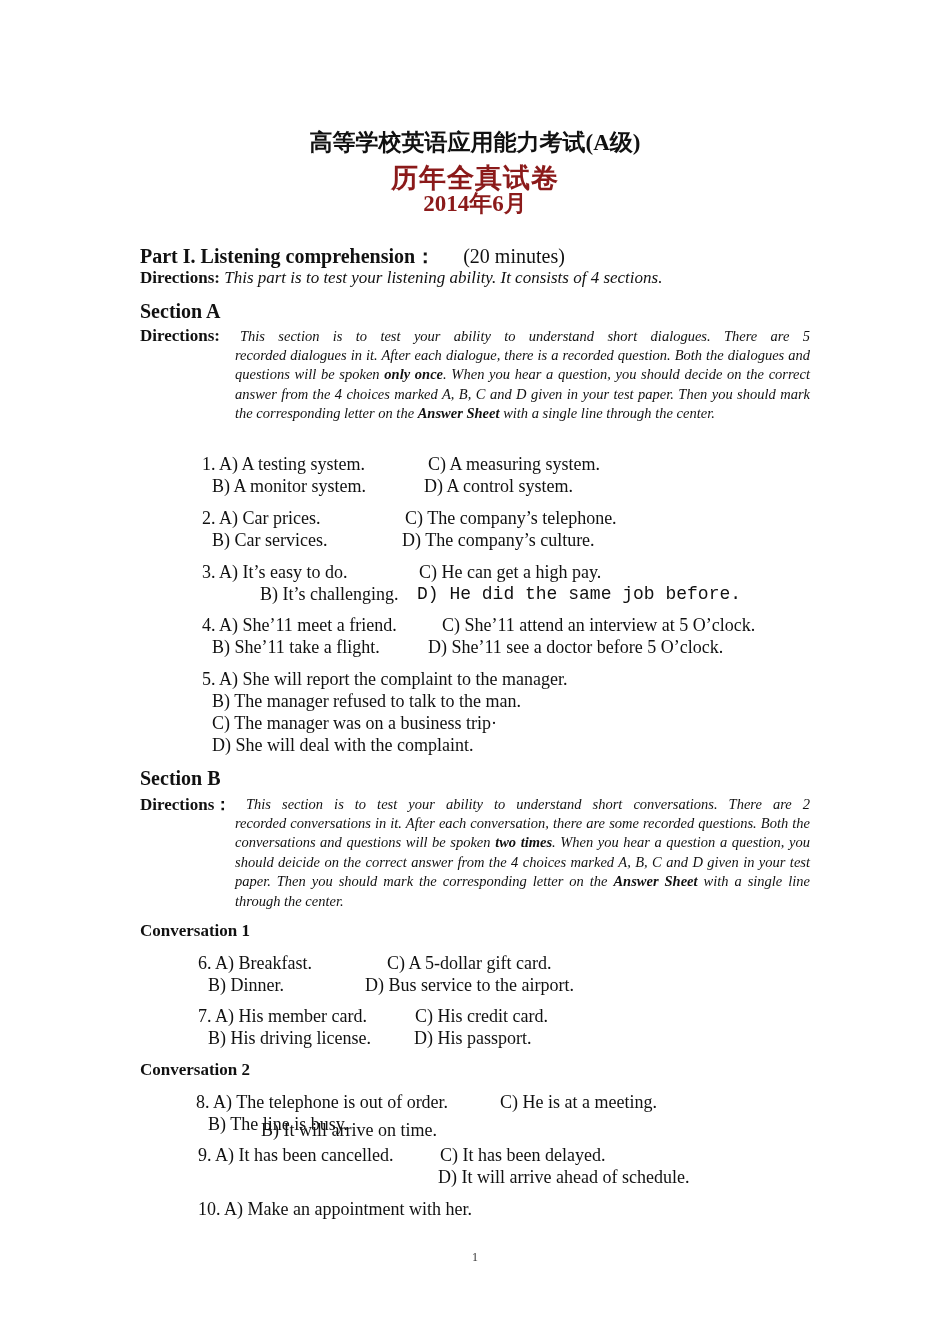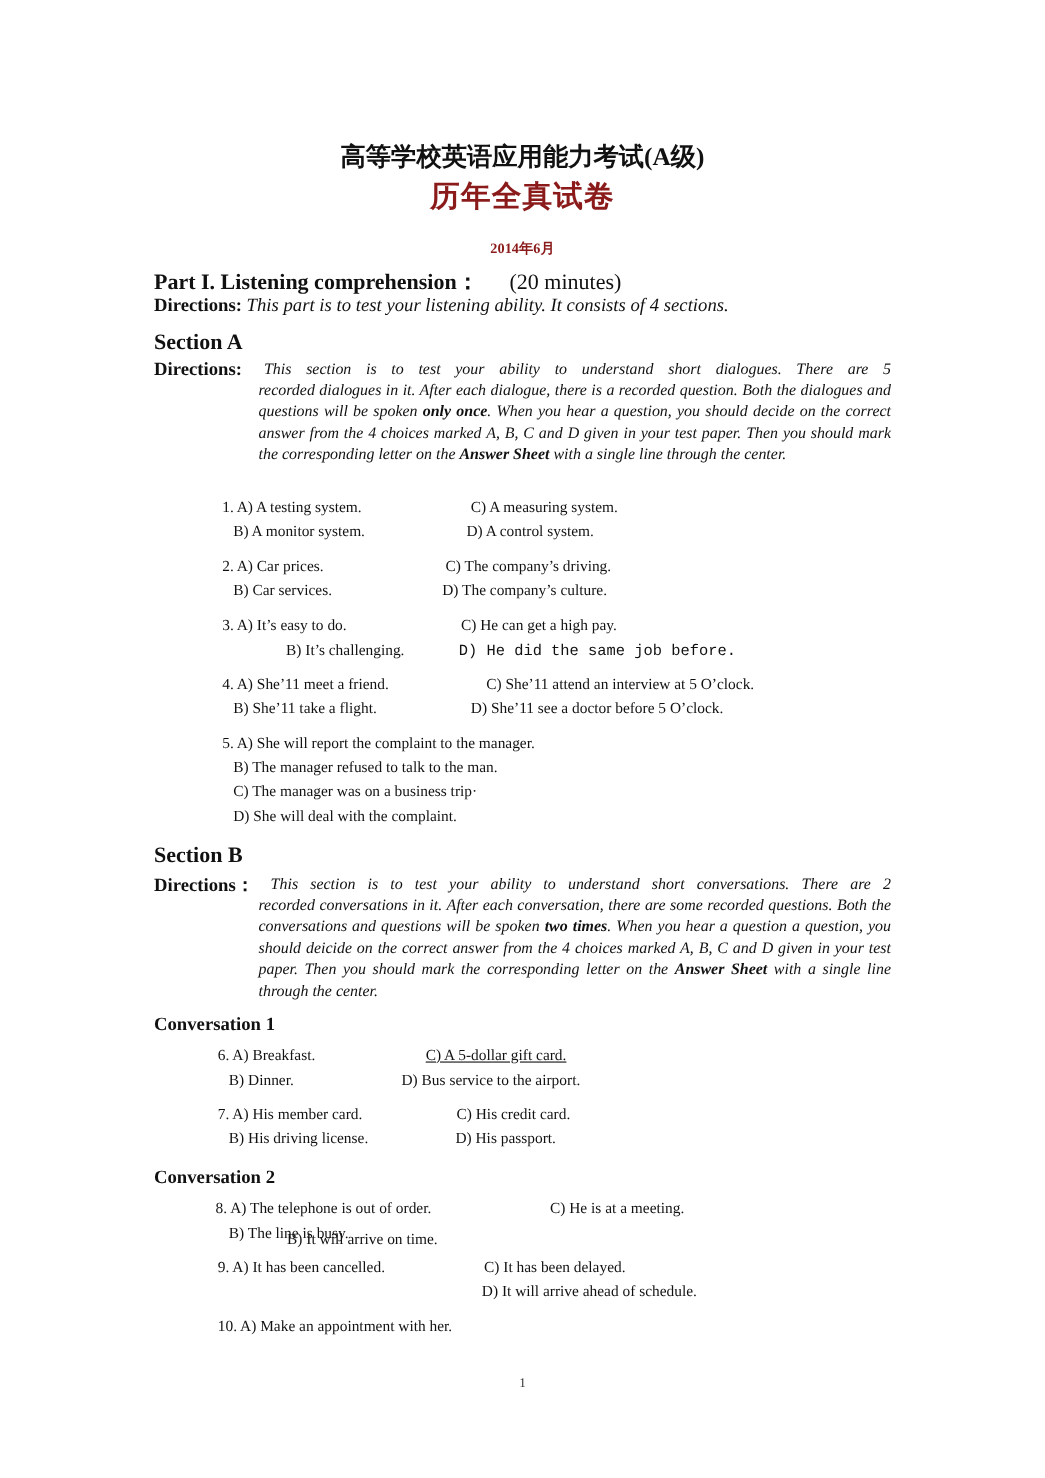--- a/index.html
+++ b/index.html
@@ -2,34 +2,34 @@
 <html><head>
 <meta charset="utf-8">
 <style>
   html, body { margin: 0; padding: 0; background: #ffffff; }
   body { width: 950px; height: 1344px; position: relative; overflow: hidden;
          font-family: "Liberation Serif", "DejaVu Serif", serif; color: #111; }
   .page { position: absolute; left: 0; top: 0; width: 946px; height: 1344px; }
   .center { position: absolute; left: 0; width: 950px; text-align: center; font-weight: bold; }
   #title1 { top: 127px; font-size: 23px; color: #111; }
   #title2 { top: 160px; font-size: 27px; color: #8b1a1a; letter-spacing: 1px; }
-  #title3 { top: 217px; font-size: 13px; color: #8b1a1a; }
+  #title3 { top: 188px; font-size: 23px; color: #8b1a1a; }
   .abs { position: absolute; white-space: nowrap; }
   .part { left: 140px; top: 243px; font-size: 20px; }
   .part b { font-weight: bold; }
   .part .min { font-weight: normal; margin-left: 28px; }
   .dir { font-size: 17px; }
   .dir b { font-weight: bold; }
   .dir i { font-style: italic; }
   .sect { left: 140px; font-size: 20px; font-weight: bold; }
   .dirlabel { left: 140px; font-size: 17px; font-weight: bold; }
   .para { position: absolute; left: 235px; width: 575px; font-size: 14.5px; font-style: italic;
           line-height: 19.4px; text-align: justify; }
   .para b { font-weight: bold; }
-  .q { font-size: 14px; }
+  .q { font-size: 18px; }
   .conv { left: 140px; font-size: 17px; font-weight: bold; }
   .pagenum { left: 0; width: 950px; text-align: center; top: 1250px; font-size: 12px; color: #333; }
 </style>
 </head>
 <body>
 
 <div class="page">
 
   <div id="title1" class="center">高等学校英语应用能力考试(A级)</div>
   <div id="title2" class="center">历年全真试卷</div>
@@ -47,21 +47,21 @@
   <div class="abs dirlabel" style="top:326px;">Directions:</div>
   <div class="para" style="top:327px; left:240px; width:570px; text-align:justify; text-align-last:justify;">This section is to test your ability to understand short dialogues. There are 5</div>
   <div class="para" style="top:346px;"><span>recorded dialogues in it. After each dialogue, there is a recorded question. Both the dialogues and questions will be spoken </span><b>only once</b><span>. When you hear a question, you should decide on the correct answer from the 4 choices marked A, B, C and D given in your test paper. Then you should mark the corresponding letter on the </span><b>Answer Sheet</b><span> with a single line through the center.</span></div>
 
   <div class="abs q" style="left:202px; top:454px;">1. A) A testing system.</div>
   <div class="abs q" style="left:428px; top:454px;">C) A measuring system.</div>
   <div class="abs q" style="left:212px; top:476px;">B) A monitor system.</div>
   <div class="abs q" style="left:424px; top:476px;">D) A control system.</div>
 
   <div class="abs q" style="left:202px; top:508px;">2. A) Car prices.</div>
-  <div class="abs q" style="left:405px; top:508px;">C) The company’s driving.</div>
+  <div class="abs q" style="left:405px; top:508px;">C) The company’s telephone.</div>
   <div class="abs q" style="left:212px; top:530px;">B) Car services.</div>
   <div class="abs q" style="left:402px; top:530px;">D) The company’s culture.</div>
 
   <div class="abs q" style="left:202px; top:562px;">3. A) It’s easy to do.</div>
   <div class="abs q" style="left:419px; top:562px;">C) He can get a high pay.</div>
   <div class="abs q" style="left:212px; top:584px;margin-left:48px;">B) It’s challenging.</div>
   <div class="abs q" style="left:417px; top:584px;font-family:Liberation Mono, monospace;">D) He did the same job before.</div>
 
   <div class="abs q" style="left:202px; top:615px;">4. A) She’11 meet a friend.</div>
   <div class="abs q" style="left:442px; top:615px;">C) She’11 attend an interview at 5 O’clock.</div>
@@ -73,21 +73,21 @@
   <div class="abs q" style="left:212px; top:691px;">B) The manager refused to talk to the man.</div>
   <div class="abs q" style="left:212px; top:735px;">D) She will deal with the complaint.</div>
 
   <div class="abs sect" style="top:767px;">Section B</div>
   <div class="abs dirlabel" style="top:793px;">Directions：</div>
   <div class="para" style="top:795px; left:246px; width:564px; text-align:justify; text-align-last:justify;">This section is to test your ability to understand short conversations. There are 2</div>
   <div class="para" style="top:814px;"><span>recorded conversations in it. After each conversation, there are some recorded questions. Both the conversations and questions will be spoken </span><b>two times</b><span>. When you hear a question a question, you should deicide on the correct answer from the 4 choices marked A, B, C and D given in your test paper. Then you should mark the corresponding letter on the </span><b>Answer Sheet</b><span> with a single line through the center.</span></div>
 
   <div class="abs conv" style="top:921px;">Conversation 1</div>
   <div class="abs q" style="left:198px; top:953px;">6. A) Breakfast.</div>
-  <div class="abs q" style="left:387px; top:953px;text-decoration:underline;">C) A 5-dollar gift card.</div>
+  <div class="abs q" style="left:387px; top:953px;">C) A 5-dollar gift card.</div>
   <div class="abs q" style="left:208px; top:975px;">B) Dinner.</div>
   <div class="abs q" style="left:365px; top:975px;">D) Bus service to the airport.</div>
   <div class="abs q" style="left:198px; top:1006px;">7. A) His member card.</div>
   <div class="abs q" style="left:415px; top:1006px;">C) His credit card.</div>
   <div class="abs q" style="left:208px; top:1028px;">B) His driving license.</div>
   <div class="abs q" style="left:414px; top:1028px;">D) His passport.</div>
 
   <div class="abs conv" style="top:1060px;">Conversation 2</div>
   <div class="abs q" style="left:196px; top:1092px;">8. A) The telephone is out of order.</div>
   <div class="abs q" style="left:500px; top:1092px;">C) He is at a meeting.</div>

